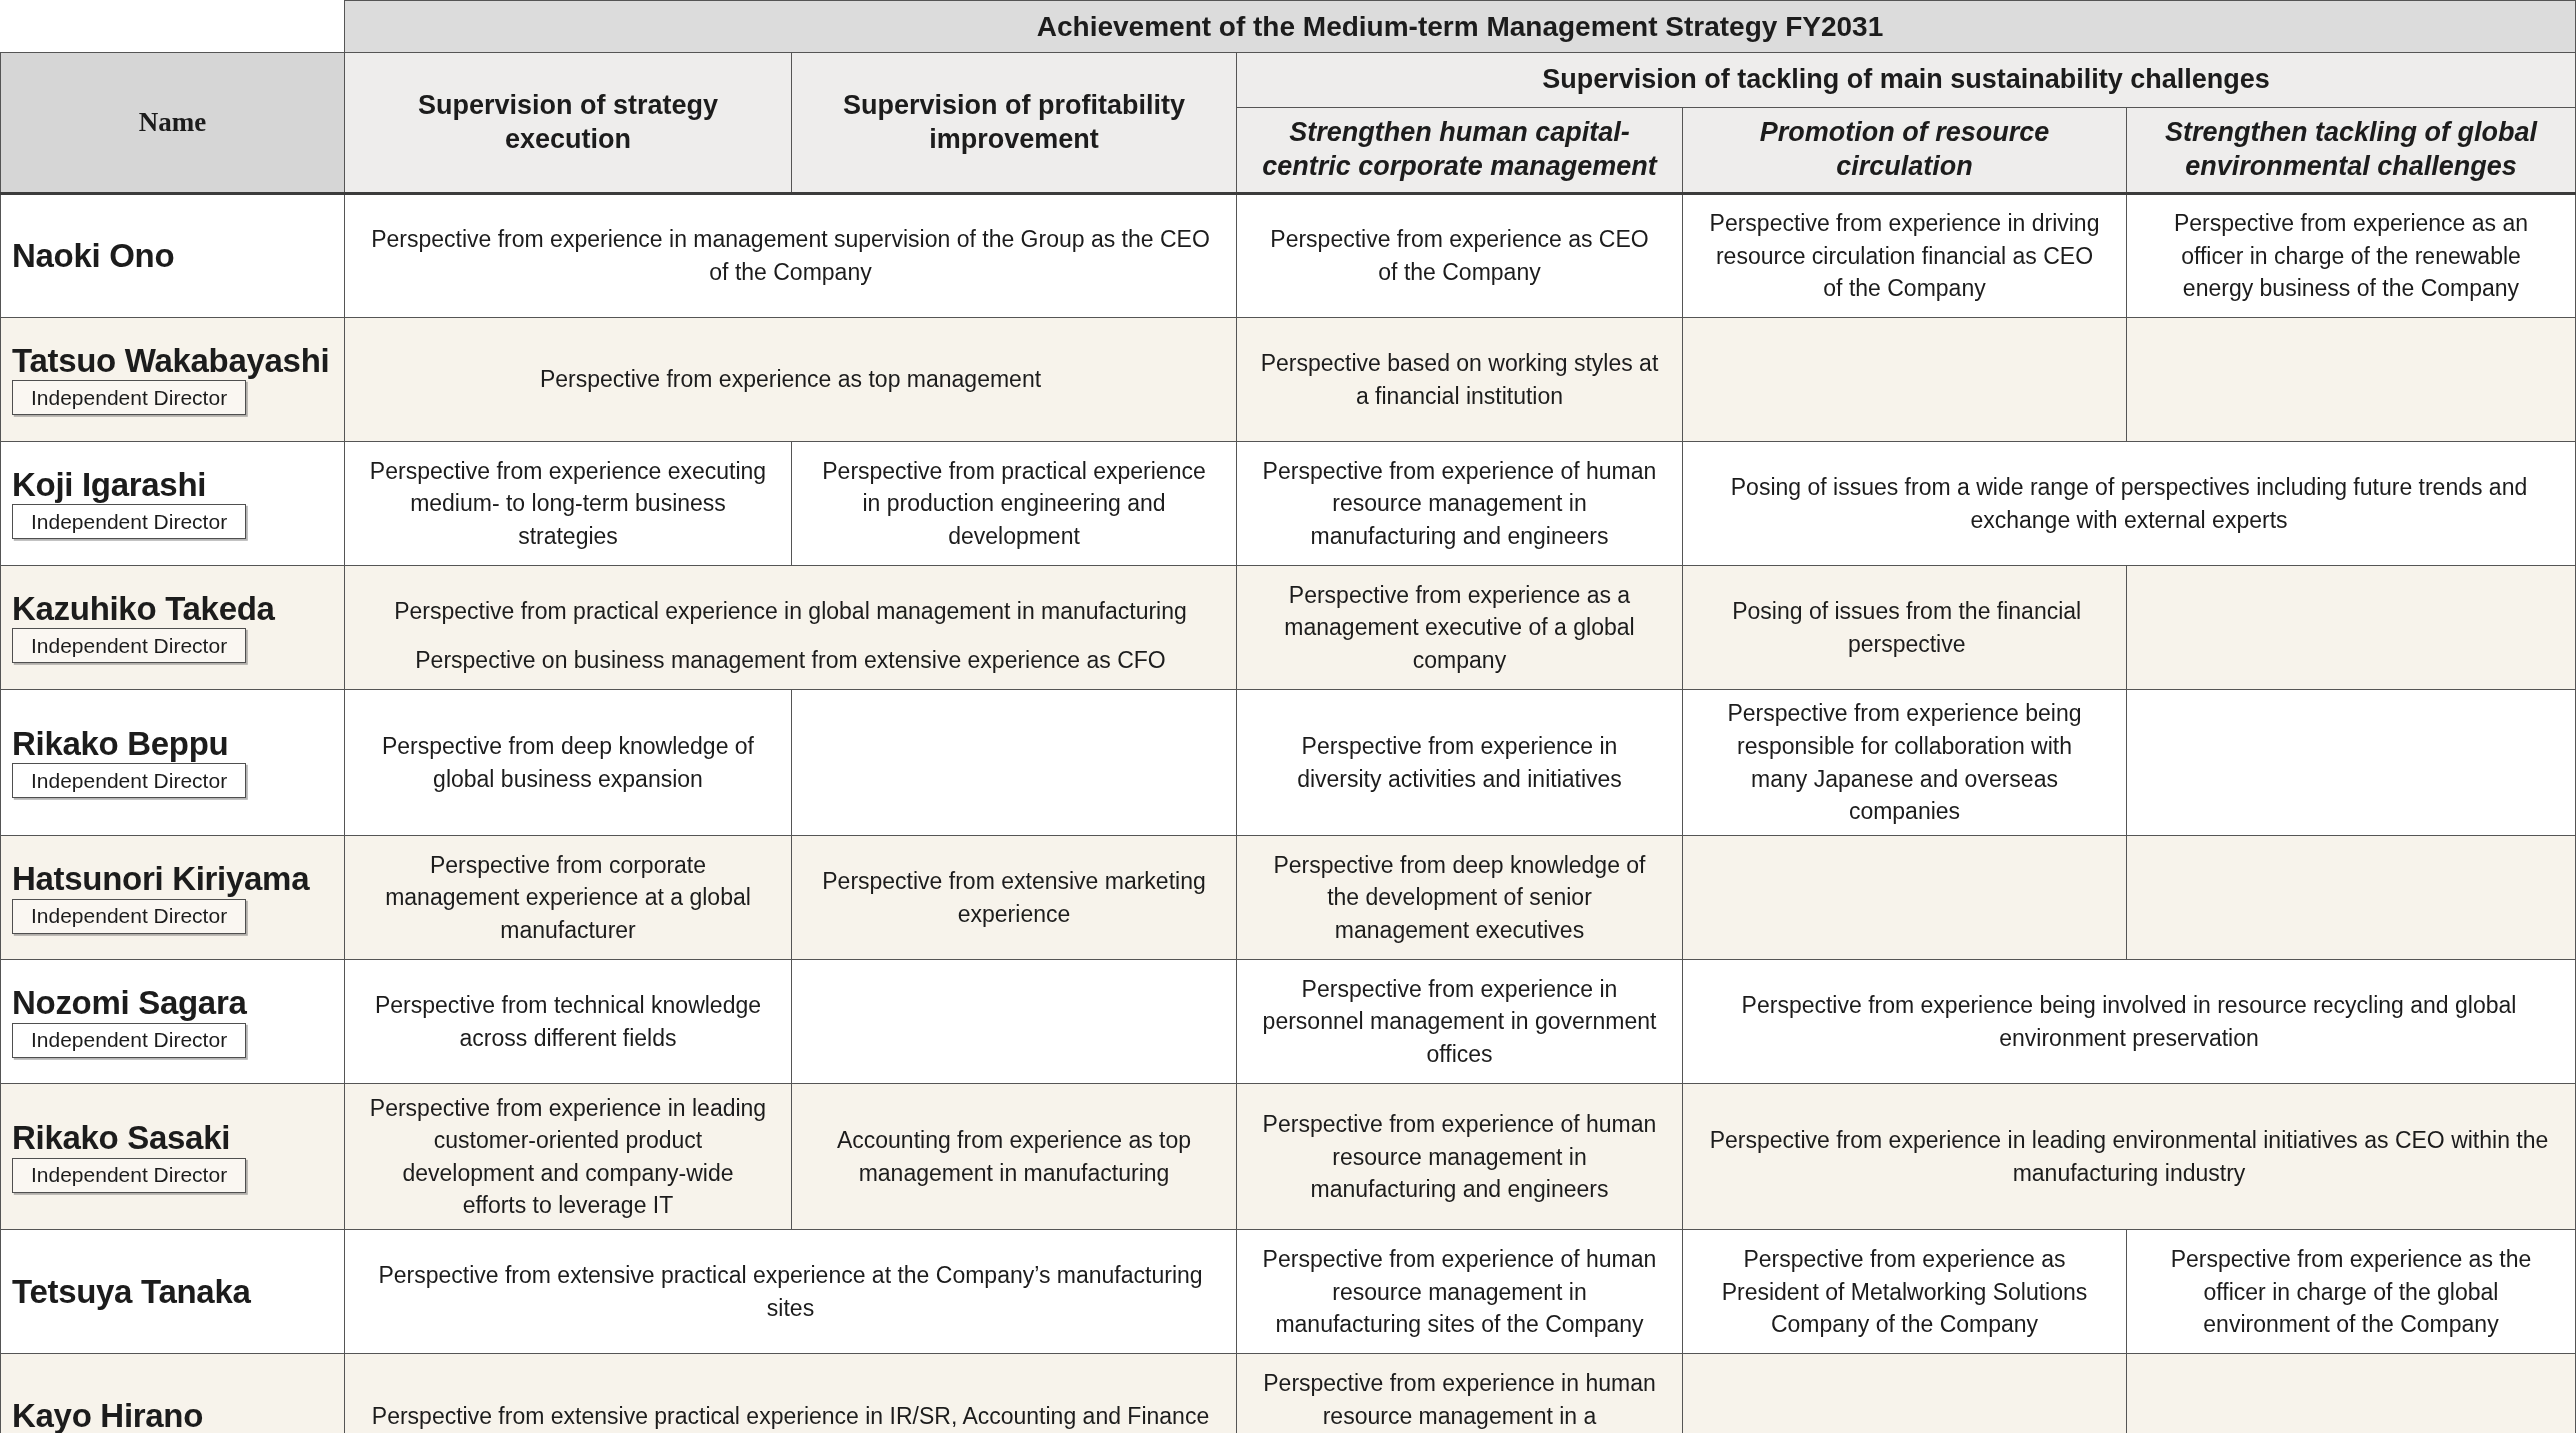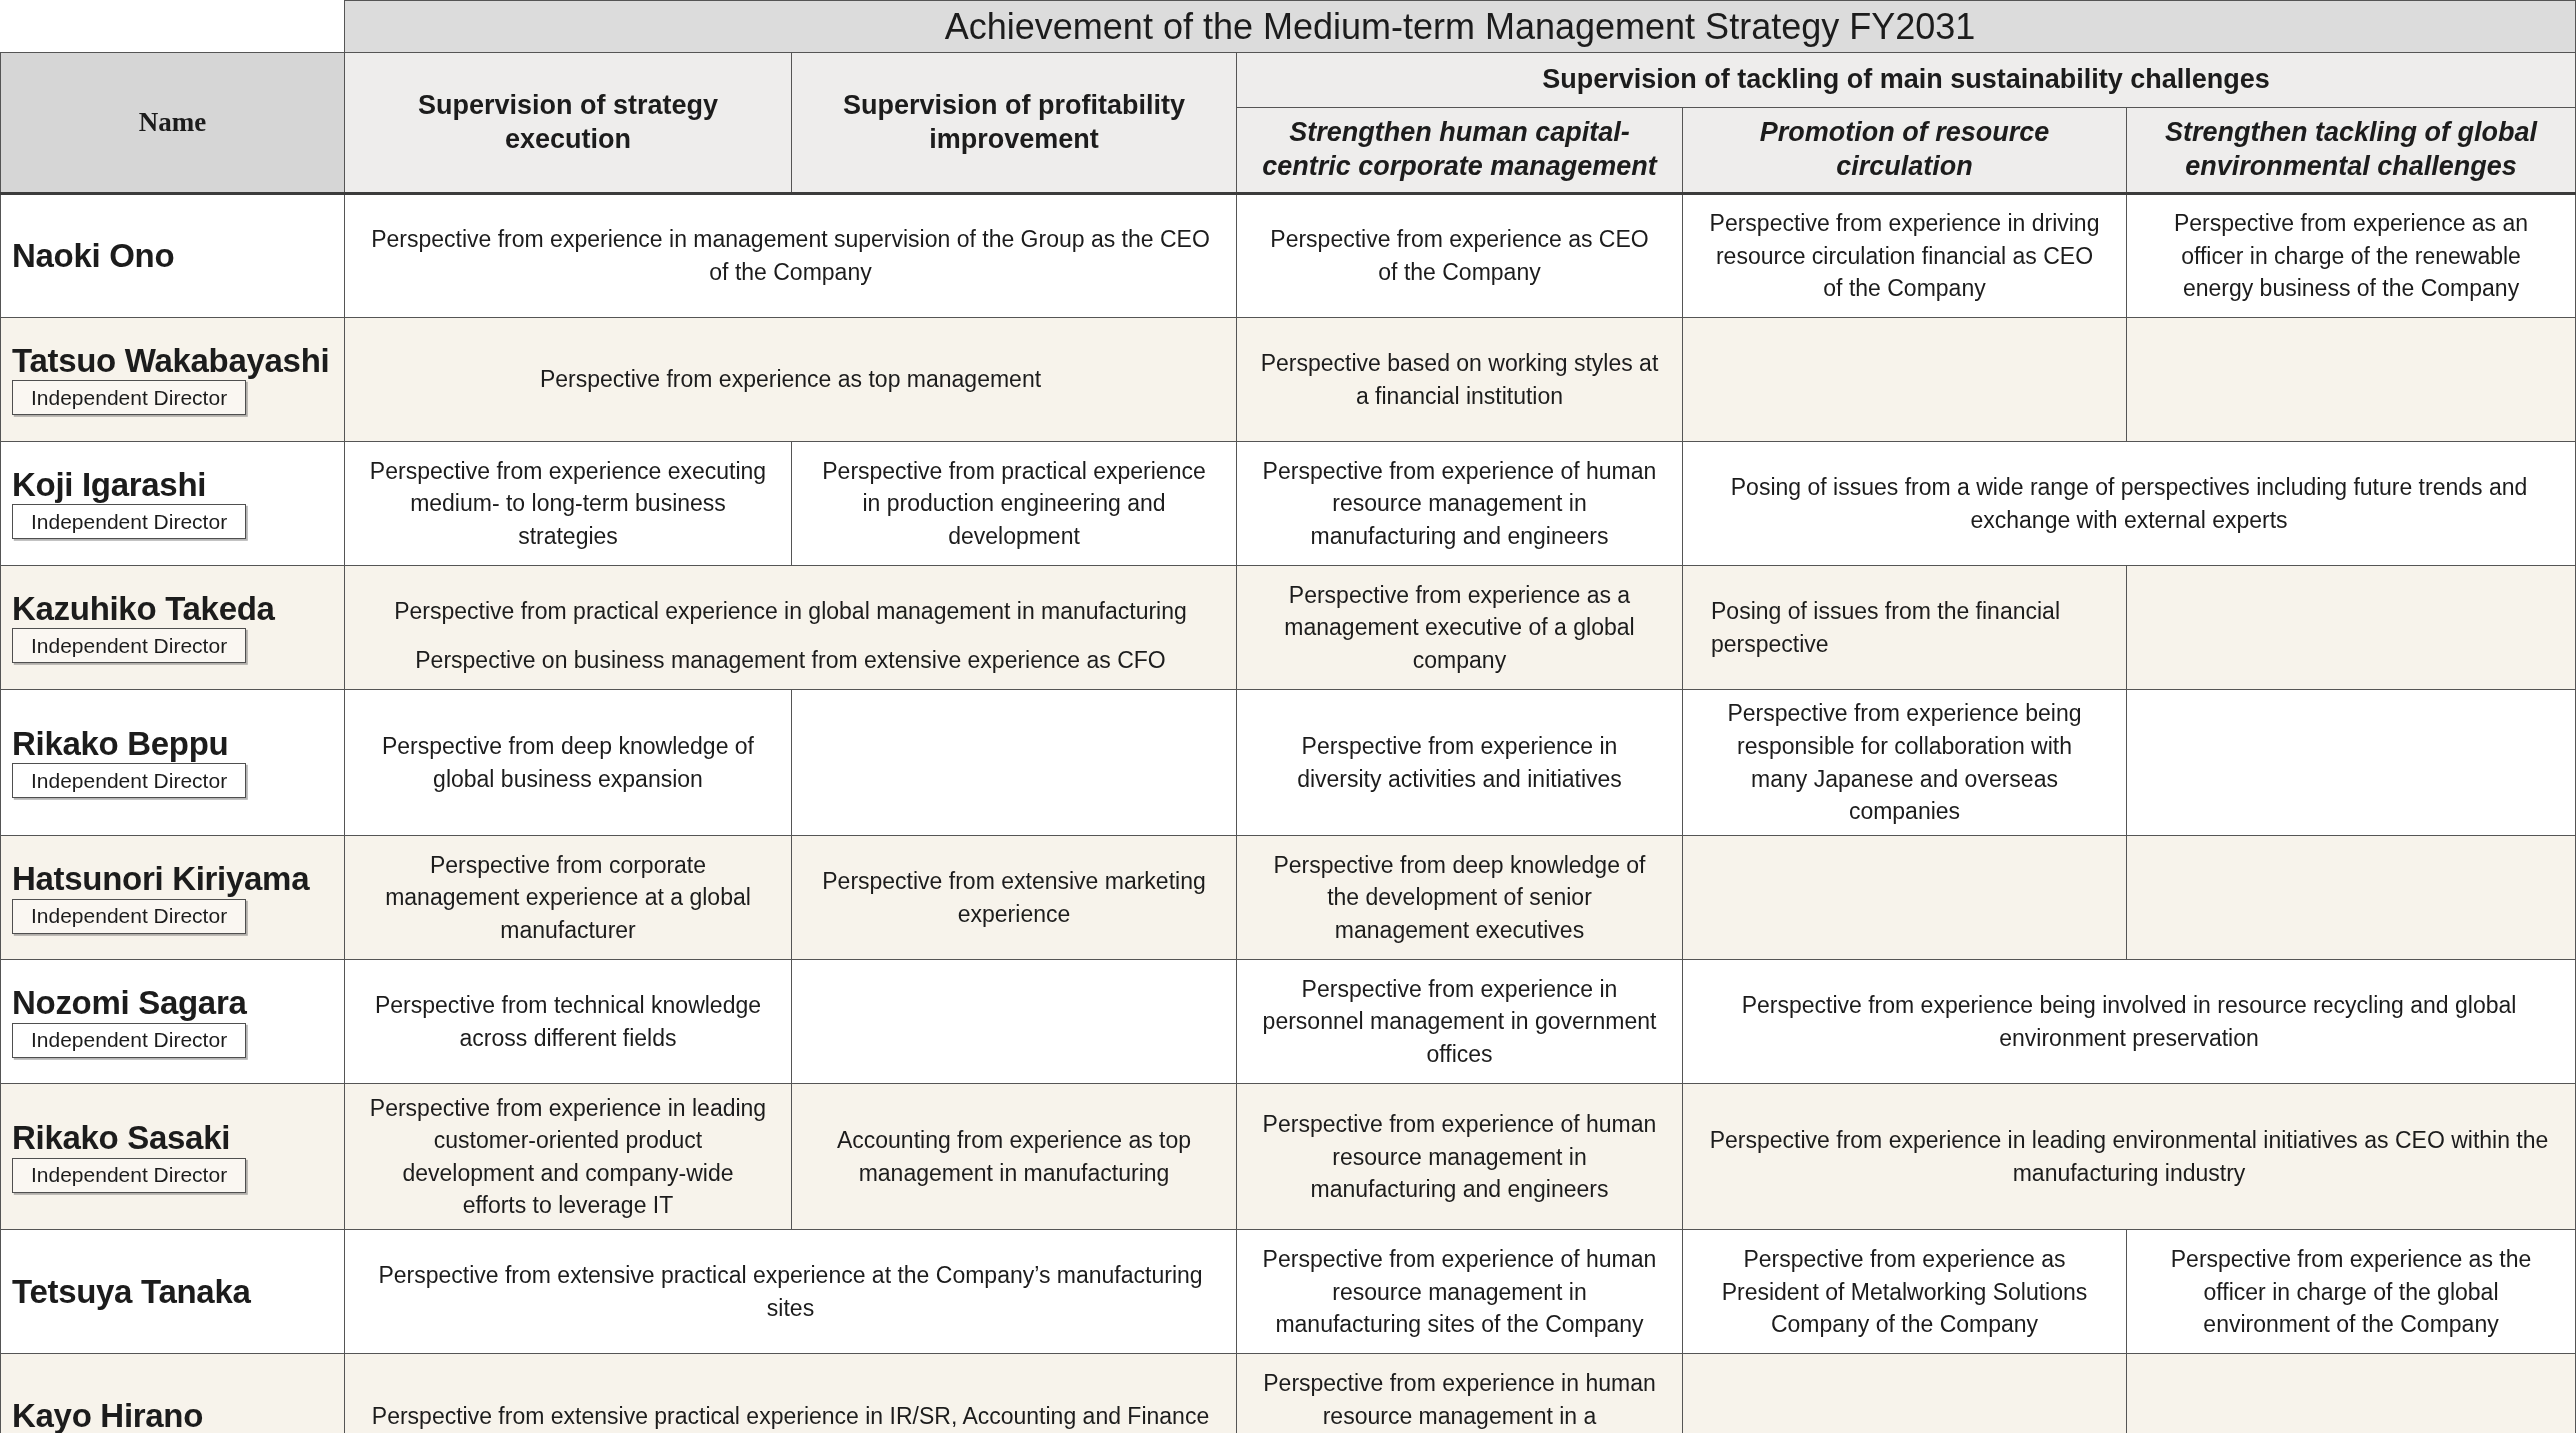--- a/index.html
+++ b/index.html
@@ -25,42 +25,42 @@
   }
   .matrix th,.matrix td{
     border:1.8px solid var(--border);
     text-align:center;
     vertical-align:middle;
     overflow:hidden;
   }
   td.corner{border:none;background:#ffffff;}
   td.band{
     background:var(--band-bg);
-    font-weight:normal;font-size:36px;
+    font-weight:bold;font-size:28px;
     height:49px;
   }
   th.colhead{
     background:var(--header-bg);
     font-weight:bold;font-size:27px;
     line-height:1.25;
     padding:0 23.6px;
   }
   th.namehead{background:var(--name-header-bg);font-weight:bold;font-size:27px;font-family:Liberation Serif, serif;}
   tr.susthead{height:55px;}
   tr.subhead{height:86px;font-style:italic;}
   tbody tr{height:124px;}
   tbody tr:first-child th,tbody tr:first-child td{border-top:3.6px solid var(--border-heavy);}
   tr.bg-a td,tr.bg-a th{background:#ffffff;}
   tr.bg-b td,tr.bg-b th{background:var(--row-alt-bg);}
   td.cell{
     font-size:23px;line-height:1.42;
     padding:7.3px 23.6px;
     font-weight:400;
   }
-  td.cell.left{text-align:left;padding-left:28px;}
+  td.cell.left{text-align:center;padding-left:28px;}
   th.namecell{
     text-align:left;vertical-align:middle;
     padding:0 9px 0 11px;font-weight:normal;
   }
   .name-wrap{display:flex;flex-direction:column;align-items:flex-start;justify-content:flex-start;}
   .director-name{
     font-size:33px;font-weight:bold;line-height:1.05;
     letter-spacing:-0.3px;white-space:nowrap;
   }
   .badge{

